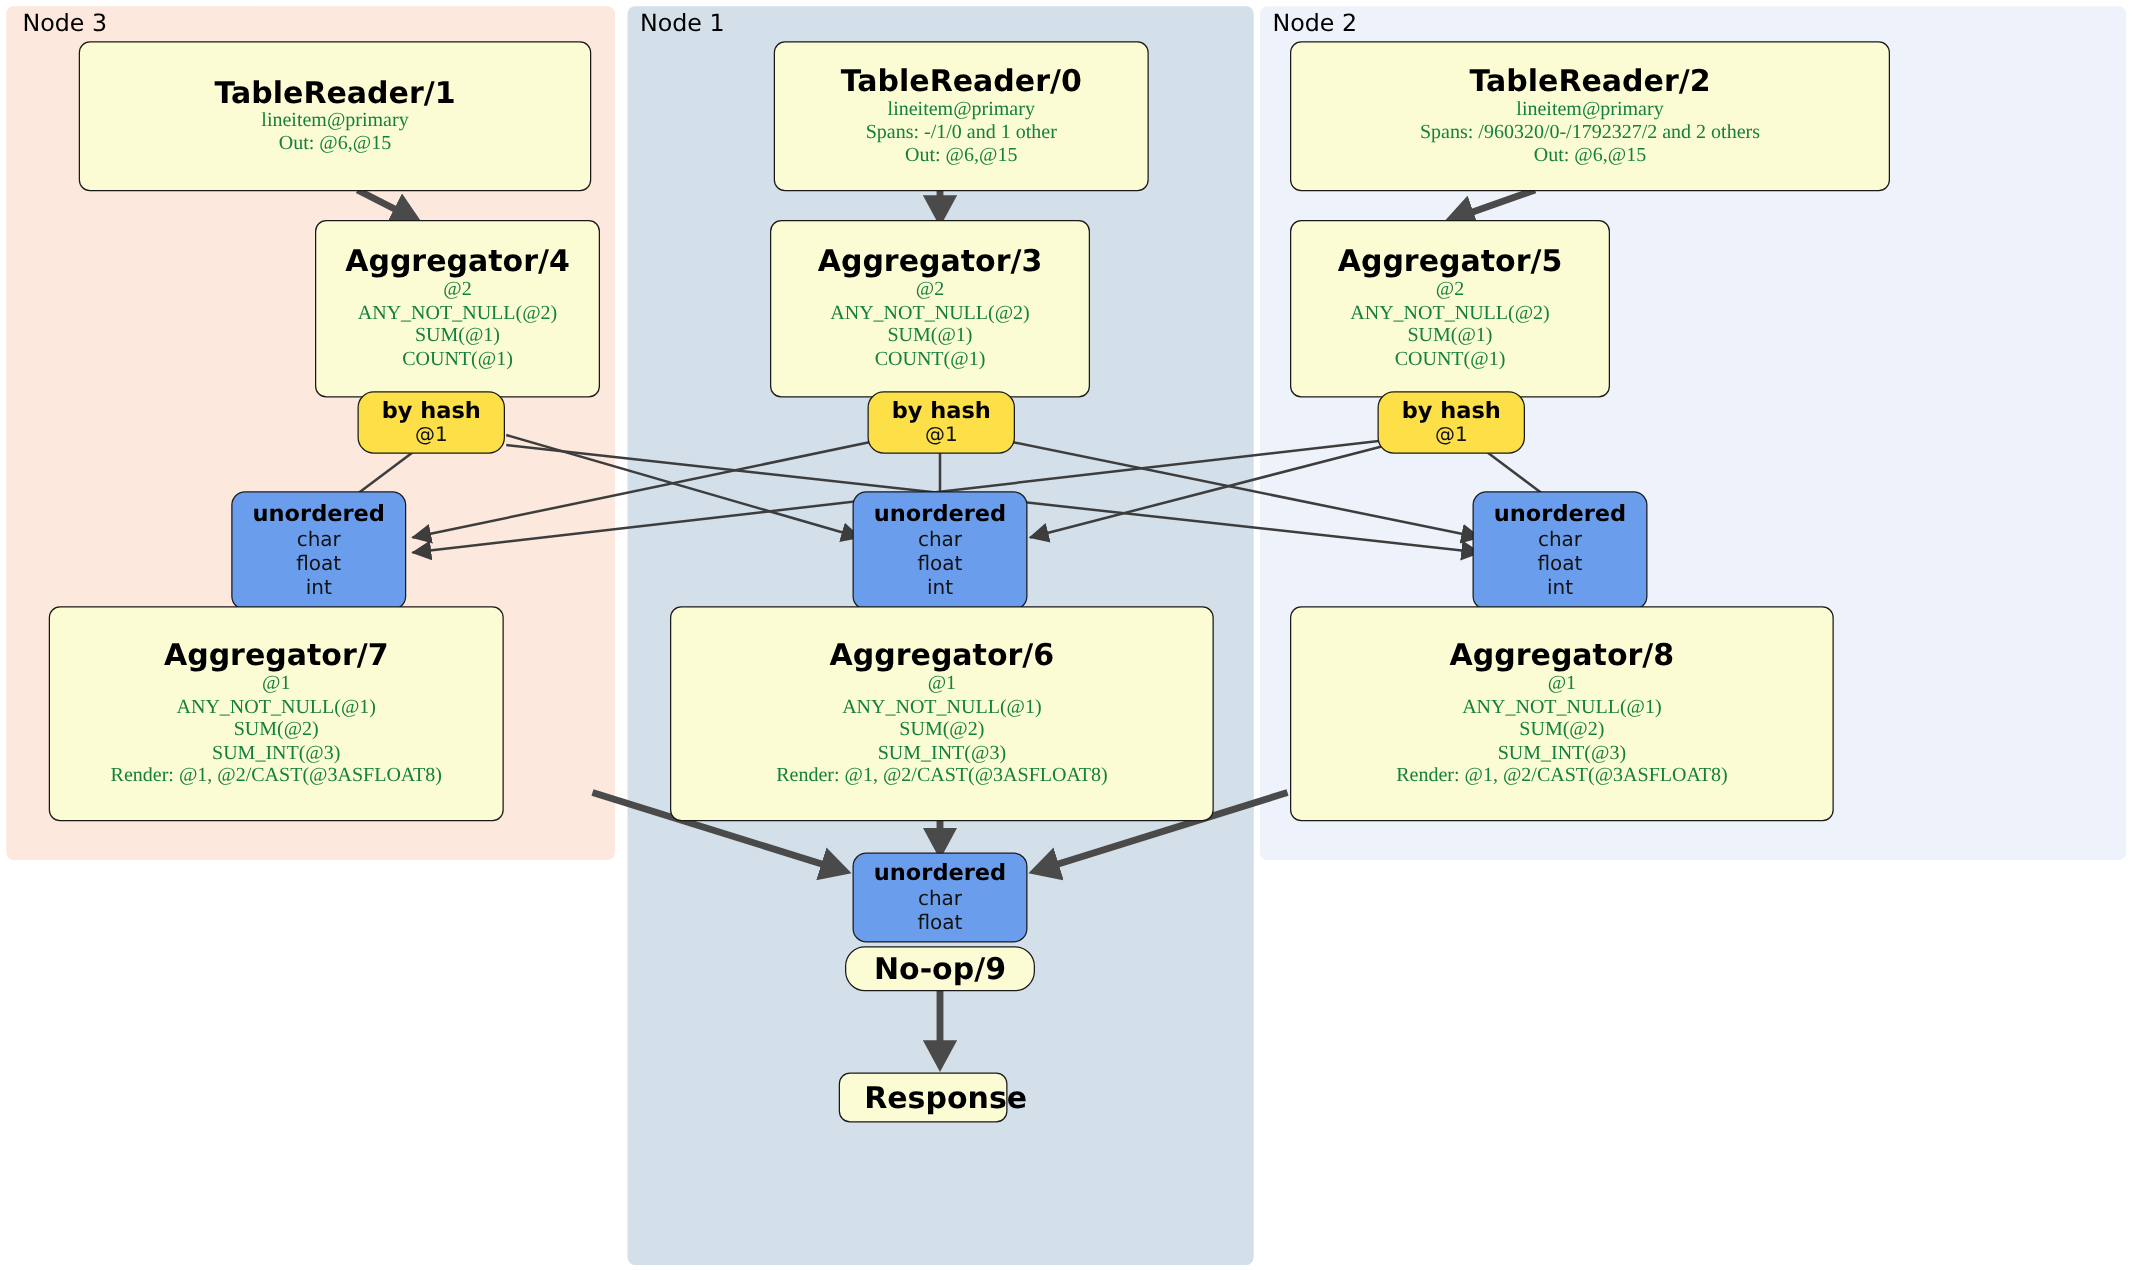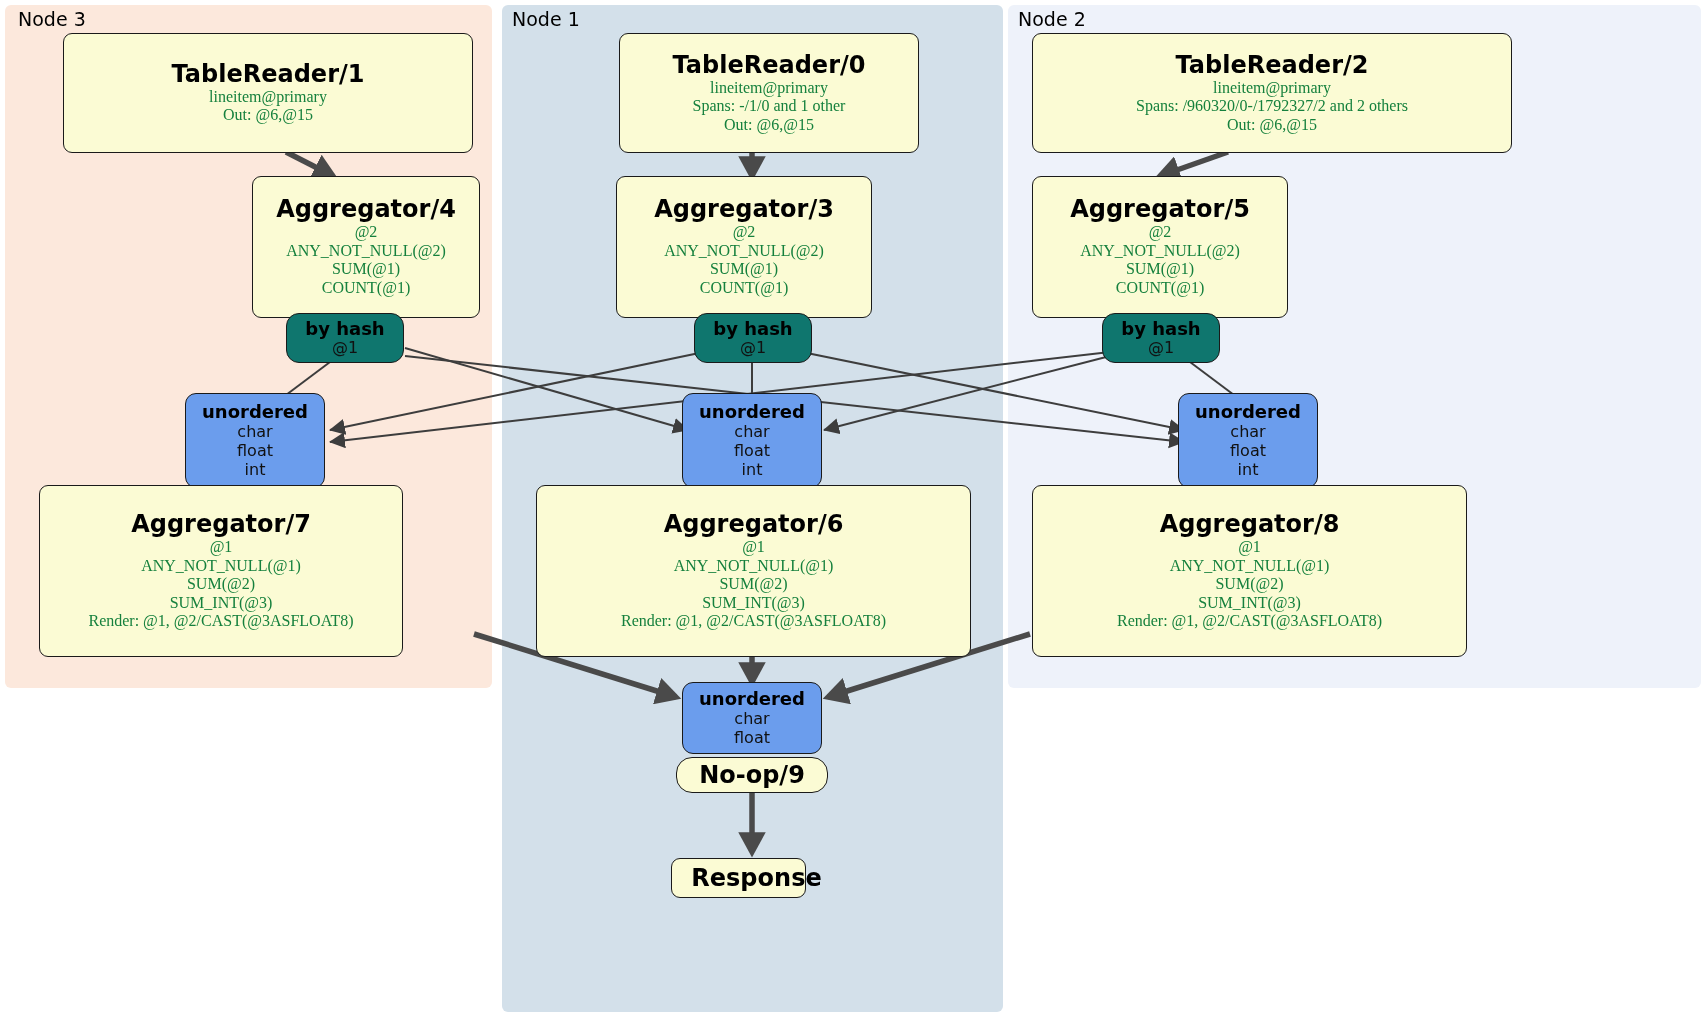--- a/index.html
+++ b/index.html
@@ -7,21 +7,21 @@
        font-family:"DejaVu Sans","Liberation Sans",sans-serif;}
   #canvas{position:absolute;left:0;top:0;width:1706px;height:1016px;}
 
   .panel{position:absolute;border-radius:6px;}
   .panel-label{position:absolute;font-size:19px;color:#000000;white-space:nowrap;}
 
   .node{position:absolute;box-sizing:border-box;border:1.6px solid #1a1a1a;
         border-radius:9px;text-align:center;display:flex;flex-direction:column;
         justify-content:center;align-items:center;}
   .proc{background:#fbfbd4;}
-  .router{background:#0f766e;border-radius:13px;}
+  .router{background:#fde047;border-radius:13px;}
   .recv{background:#6b9ded;border-radius:11px;}
 
   .title{font-weight:bold;font-size:24px;color:#000;line-height:1.12;}
   .title-sm{font-weight:bold;font-size:18px;color:#000;line-height:1.1;}
   .sub{font-size:16px;color:#15803d;line-height:1.16;white-space:nowrap;font-family:Liberation Serif, serif;}
   .sub-sm{font-size:16px;color:#111;line-height:1.2;white-space:nowrap;}
 
   svg.edges{position:absolute;left:0;top:0;width:1706px;height:1016px;
             pointer-events:none;overflow:visible;}
   .thin{stroke:#3d3d3d;stroke-width:2;fill:none;}

